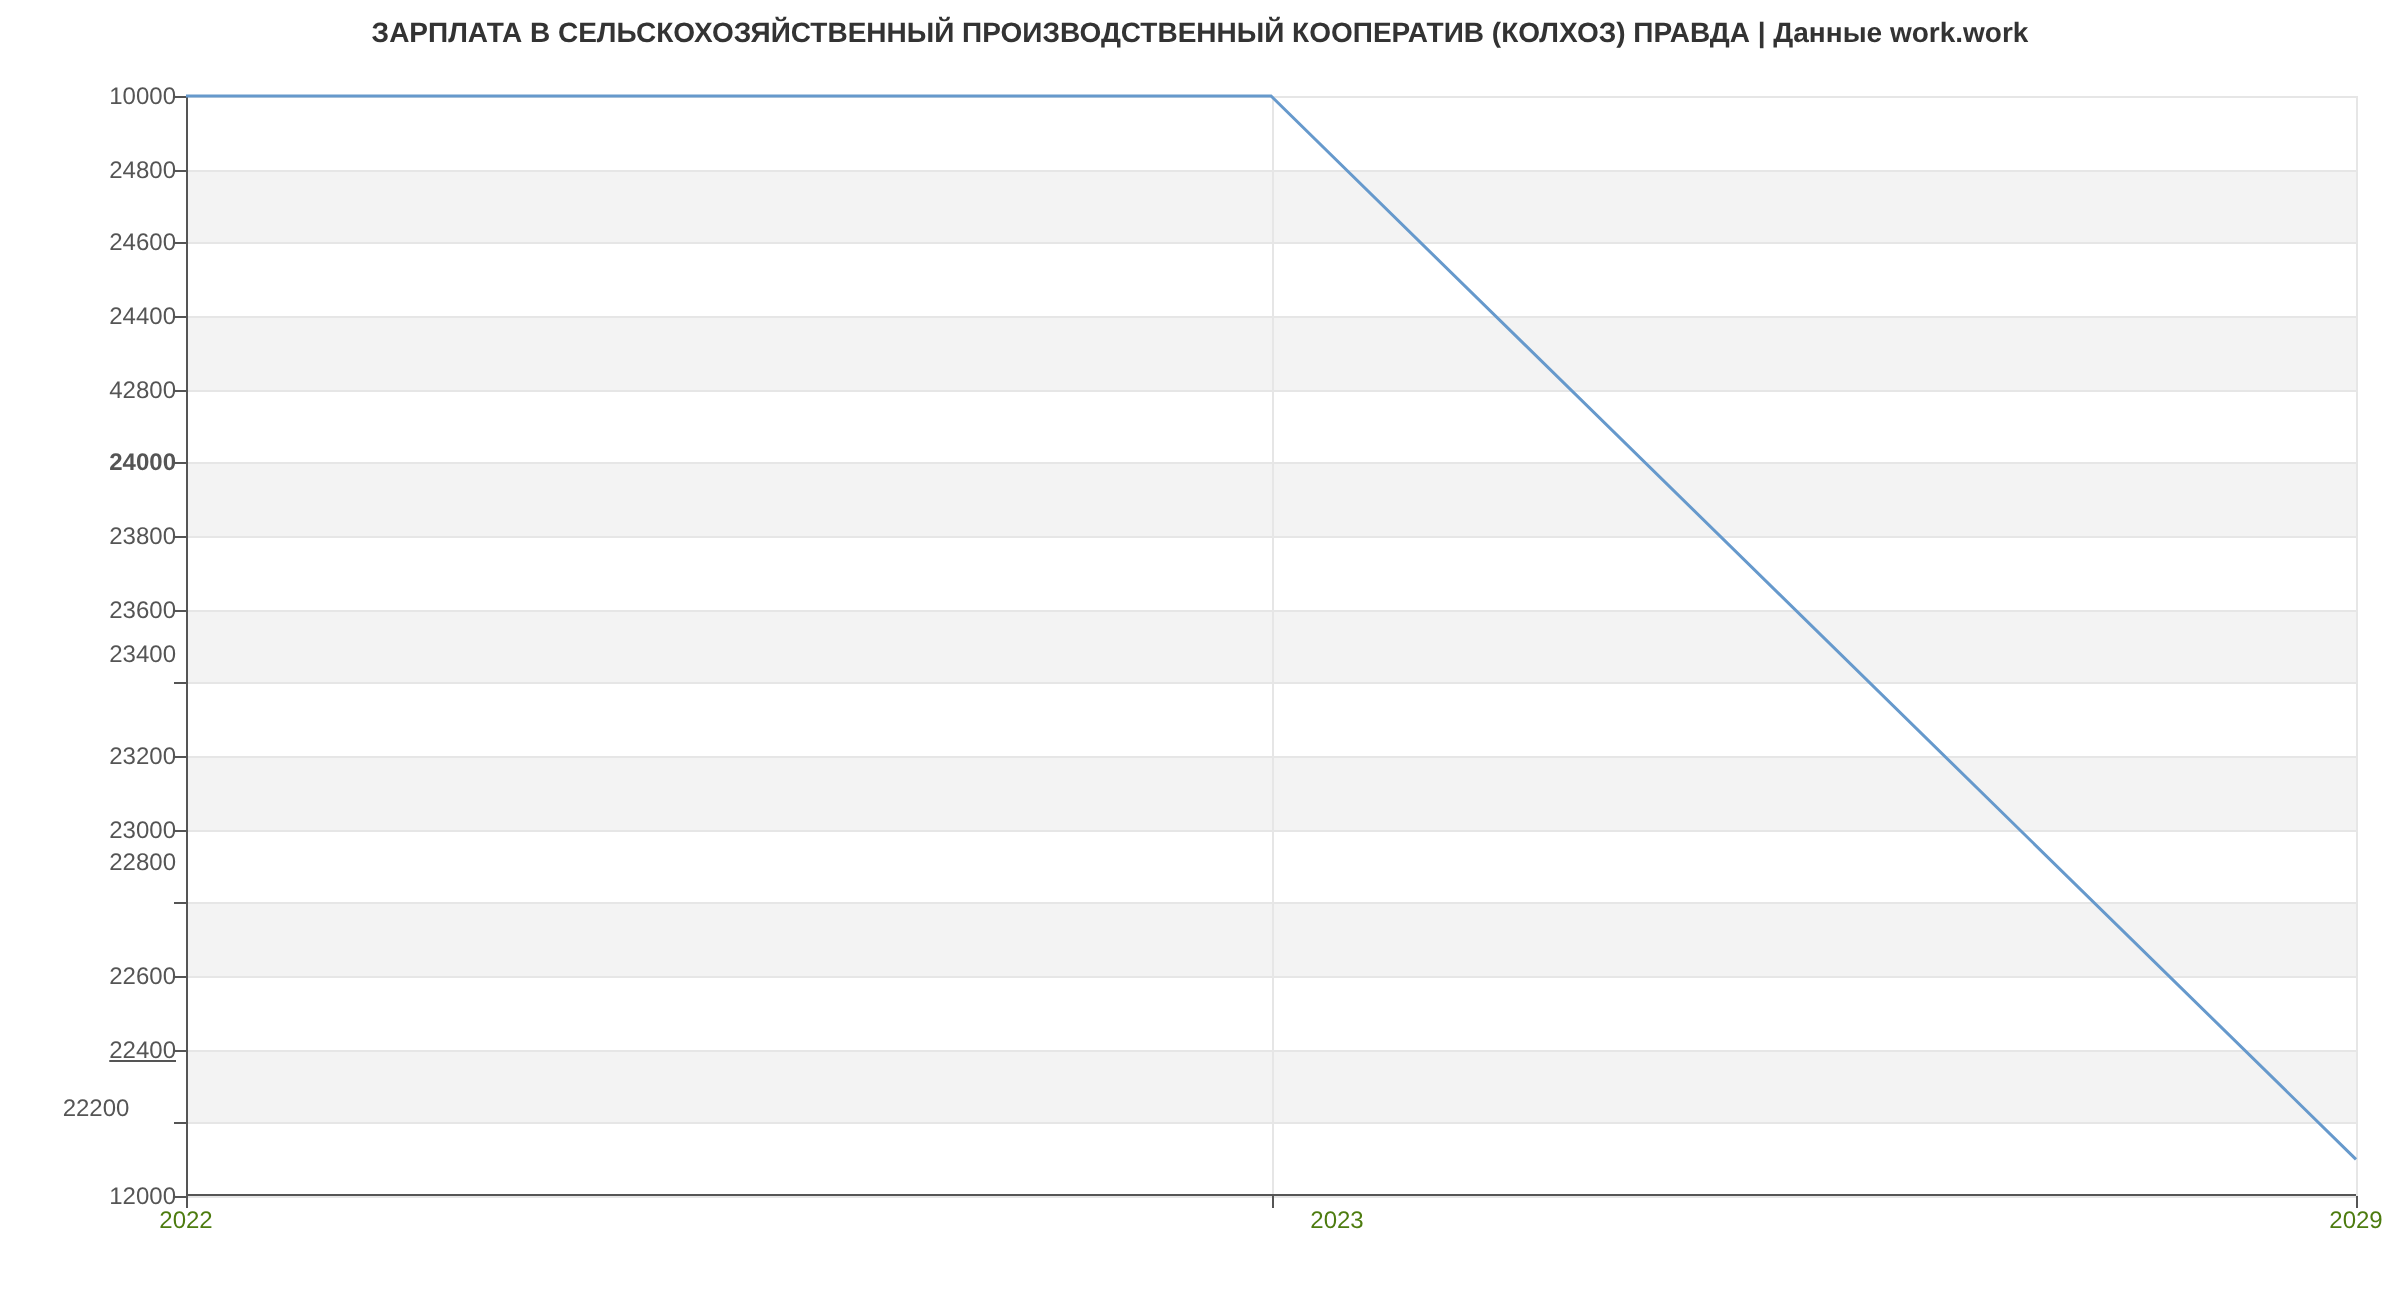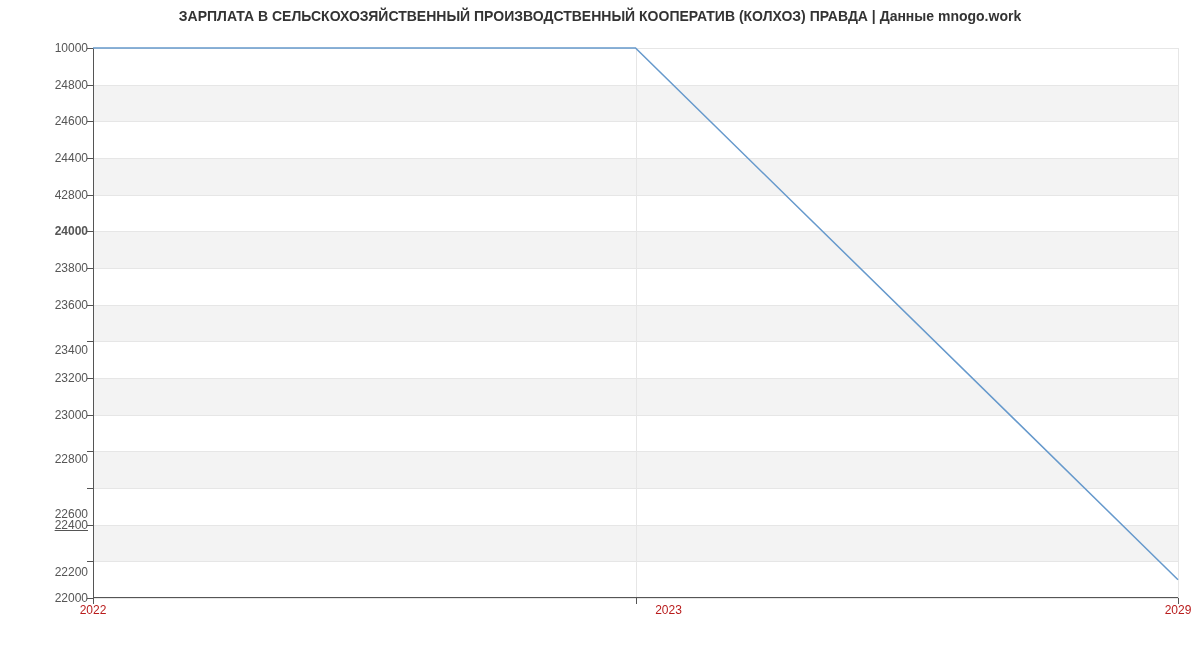--- a/index.html
+++ b/index.html
@@ -70,21 +70,21 @@
     position: absolute;
     width: 6px;
     height: 0;
     border-top: 1px solid #555;
     left: 87px;
   }
   .x-tick-label {
     position: absolute;
     top: 603px;
     font-size: 12px;
-    color: #b91c1c;
+    color: #4d7c0f;
     transform: translateX(-50%);
   }
   .x-tick-mark {
     position: absolute;
     top: 598px;
     height: 6px;
     width: 0;
     border-left: 1px solid #555;
   }
   svg.line-layer {
@@ -97,21 +97,21 @@
   .series-line {
     fill: none;
     stroke: #6699cc;
     stroke-width: 1.5;
   }
 </style>
 </head>
 <body>
 <div class="wrap">
 
-  <div class="title">ЗАРПЛАТА В СЕЛЬСКОХОЗЯЙСТВЕННЫЙ ПРОИЗВОДСТВЕННЫЙ КООПЕРАТИВ (КОЛХОЗ) ПРАВДА | Данные mnogo.work</div>
+  <div class="title">ЗАРПЛАТА В СЕЛЬСКОХОЗЯЙСТВЕННЫЙ ПРОИЗВОДСТВЕННЫЙ КООПЕРАТИВ (КОЛХОЗ) ПРАВДА | Данные work.work</div>
 
   <div class="plot">
     <div id="bands">
         <div class="grid-line" style="top: 550px;"></div>
         <div class="band" style="top: 476.667px; height: 36.6667px;"></div>
         <div class="grid-line" style="top: 513.333px;"></div>
         <div class="grid-line" style="top: 476.667px;"></div>
         <div class="band" style="top: 403.333px; height: 36.6667px;"></div>
         <div class="grid-line" style="top: 440px;"></div>
         <div class="grid-line" style="top: 403.333px;"></div>
@@ -138,35 +138,35 @@
         <div class="vgrid-line" style="left: 1085px;"></div>
       </div>
     <div class="plot-border"></div>
     <svg class="line-layer" viewBox="0 0 1085 550" preserveAspectRatio="none">
       <polyline id="series" class="series-line" points="0.00,0.00 542.50,0.00 1085.00,531.67"></polyline>
     </svg>
   </div>
 
   <div id="y-axis">
       <div class="y-tick-mark" style="top: 598px;"></div>
-      <div class="y-tick-label" style="top: 598px;">22000</div>
+      <div class="y-tick-label" style="top: 598px;">12000</div>
       <div class="y-tick-mark" style="top: 561.333px;"></div>
-      <div class="y-tick-label" style="top: 572px;">22200</div>
+      <div class="y-tick-label" style="top: 554px; text-align: center;">22200</div>
       <div class="y-tick-mark" style="top: 524.667px;"></div>
       <div class="y-tick-label" style="top: 524.667px; text-decoration: underline;">22400</div>
       <div class="y-tick-mark" style="top: 488px;"></div>
-      <div class="y-tick-label" style="top: 488px; margin-top: 26px;">22600</div>
+      <div class="y-tick-label" style="top: 488px;">22600</div>
       <div class="y-tick-mark" style="top: 451.333px;"></div>
-      <div class="y-tick-label" style="top: 459px;">22800</div>
+      <div class="y-tick-label" style="top: 431px;">22800</div>
       <div class="y-tick-mark" style="top: 414.667px;"></div>
       <div class="y-tick-label" style="top: 414.667px;">23000</div>
       <div class="y-tick-mark" style="top: 378px;"></div>
       <div class="y-tick-label" style="top: 378px;">23200</div>
       <div class="y-tick-mark" style="top: 341.333px;"></div>
-      <div class="y-tick-label" style="top: 350px; text-align: right;">23400</div>
+      <div class="y-tick-label" style="top: 327px; text-align: right;">23400</div>
       <div class="y-tick-mark" style="top: 304.667px;"></div>
       <div class="y-tick-label" style="top: 304.667px;">23600</div>
       <div class="y-tick-mark" style="top: 268px;"></div>
       <div class="y-tick-label" style="top: 268px;">23800</div>
       <div class="y-tick-mark" style="top: 231.333px;"></div>
       <div class="y-tick-label" style="top: 231.333px; font-weight: bold;">24000</div>
       <div class="y-tick-mark" style="top: 194.667px;"></div>
       <div class="y-tick-label" style="top: 194.667px;">42800</div>
       <div class="y-tick-mark" style="top: 158px;"></div>
       <div class="y-tick-label" style="top: 158px;">24400</div>

